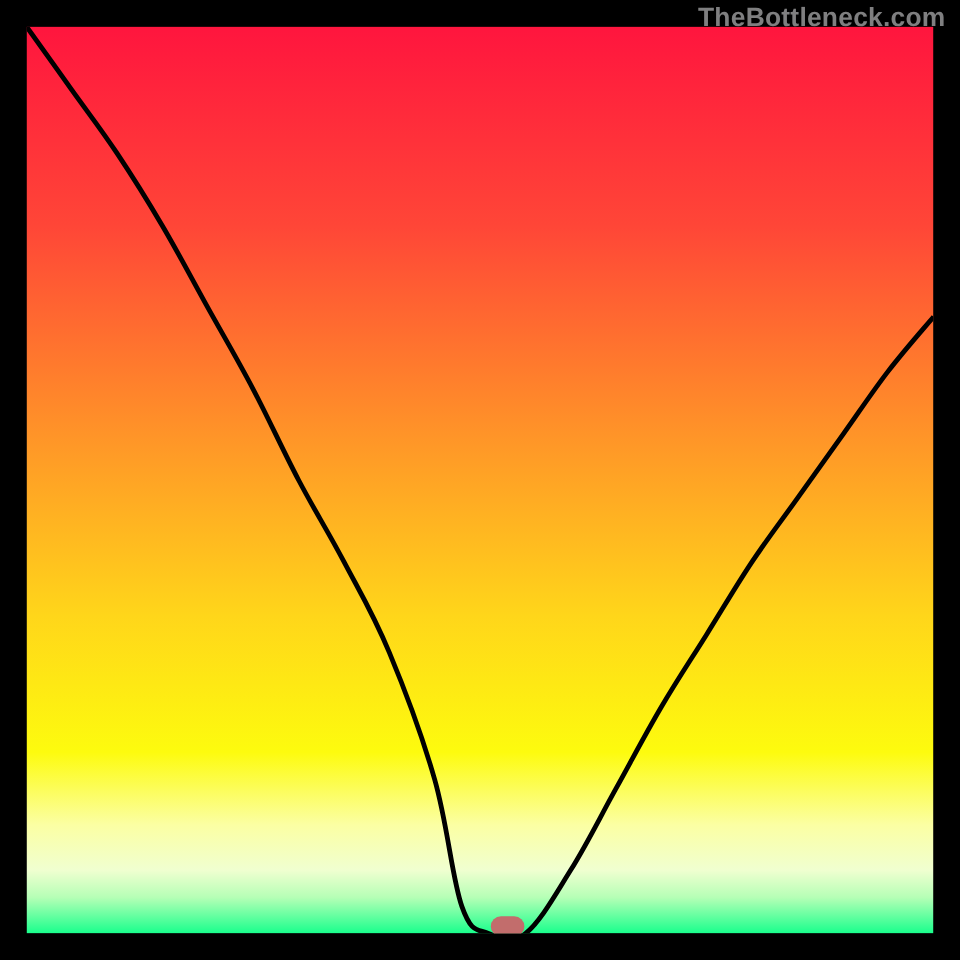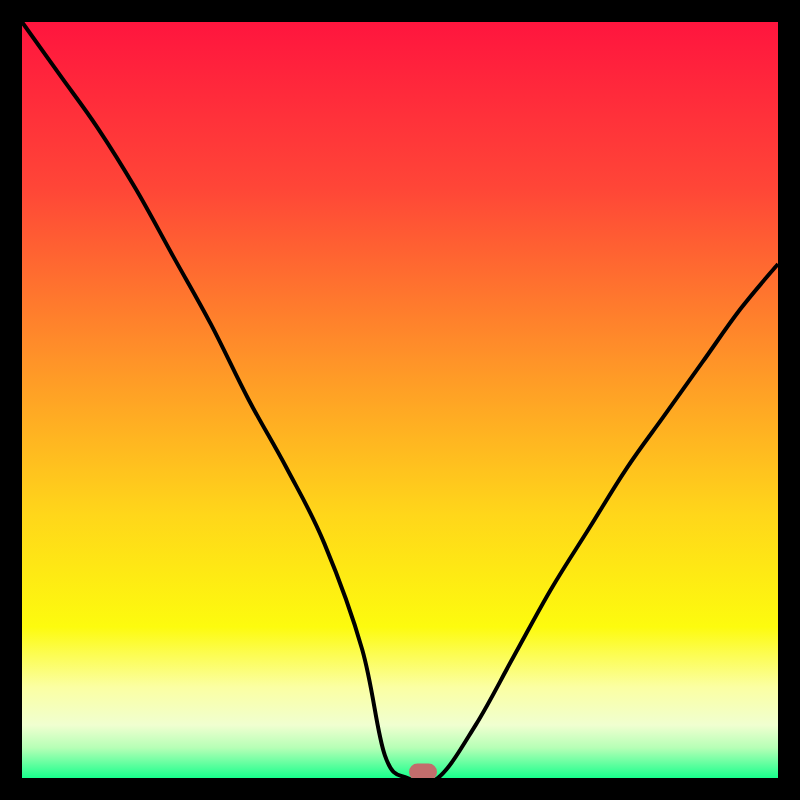--- a/index.html
+++ b/index.html
@@ -69,13 +69,14 @@
       <rect x="0" y="0" width="756" height="756" fill="url(#bg)"></rect>
     </svg>
 
     <svg class="curve-svg" viewBox="0 0 756 756" preserveAspectRatio="none">
       <path id="curvePath" d="M 0 0 C 6.804 9.525599999999992, 24.192000000000004 33.86879999999995, 37.800000000000004 52.91999999999996 C 51.408 71.97119999999997, 61.99200000000001 85.42800000000004, 75.60000000000001 105.84000000000003 C 89.20800000000001 126.25200000000002, 99.79199999999999 143.18639999999994, 113.39999999999999 166.31999999999994 C 127.008 189.45359999999994, 137.592 209.8656, 151.20000000000002 234.36 C 164.80800000000002 258.85440000000006, 175.392 276.5448, 189 302.40000000000003 C 202.608 328.25520000000006, 213.19199999999998 352.14480000000003, 226.79999999999998 378 C 240.408 403.85519999999997, 250.99199999999996 420.1848, 264.59999999999997 446.04 C 278.20799999999997 471.89520000000005, 288.79200000000003 488.9808, 302.40000000000003 521.64 C 316.00800000000004 554.2991999999999, 329.3136 589.3776, 340.2 627.48 C 351.08639999999997 665.5824, 354.7152 710.1864, 362.88 733.32 C 371.0448 756.4536, 376.0344 751.9176, 385.56 756 C 395.0856 760.0824, 403.55280000000005 765.5255999999999, 415.8 756 C 428.0472 746.4744000000001, 439.99199999999996 724.8528, 453.59999999999997 703.08 C 467.20799999999997 681.3072000000001, 477.79200000000003 659.5344, 491.40000000000003 635.04 C 505.00800000000004 610.5455999999999, 515.592 590.1336, 529.1999999999999 567 C 542.8079999999999 543.8664, 553.3919999999999 528.2927999999999, 567 506.52 C 580.6080000000001 484.74719999999996, 591.192 466.452, 604.8000000000001 446.04 C 618.4080000000001 425.62800000000004, 628.9920000000001 412.1712, 642.6 393.12 C 656.208 374.0688, 666.792 359.2512, 680.4 340.2 C 694.0079999999999 321.1488, 704.5919999999999 304.97040000000004, 718.1999999999999 287.28000000000003 C 731.808 269.5896, 749.196 250.08479999999997, 756 241.91999999999996" fill="none" stroke="#000000" stroke-width="4"></path>
     </svg>
 
     <div id="pill" class="pill" style="left: 400.68px; top: 750px; background: rgb(194, 109, 108);"></div>
   </div>
 
+  <div class="watermark">TheBottleneck.com</div>
 </div>
 
 </body></html>

